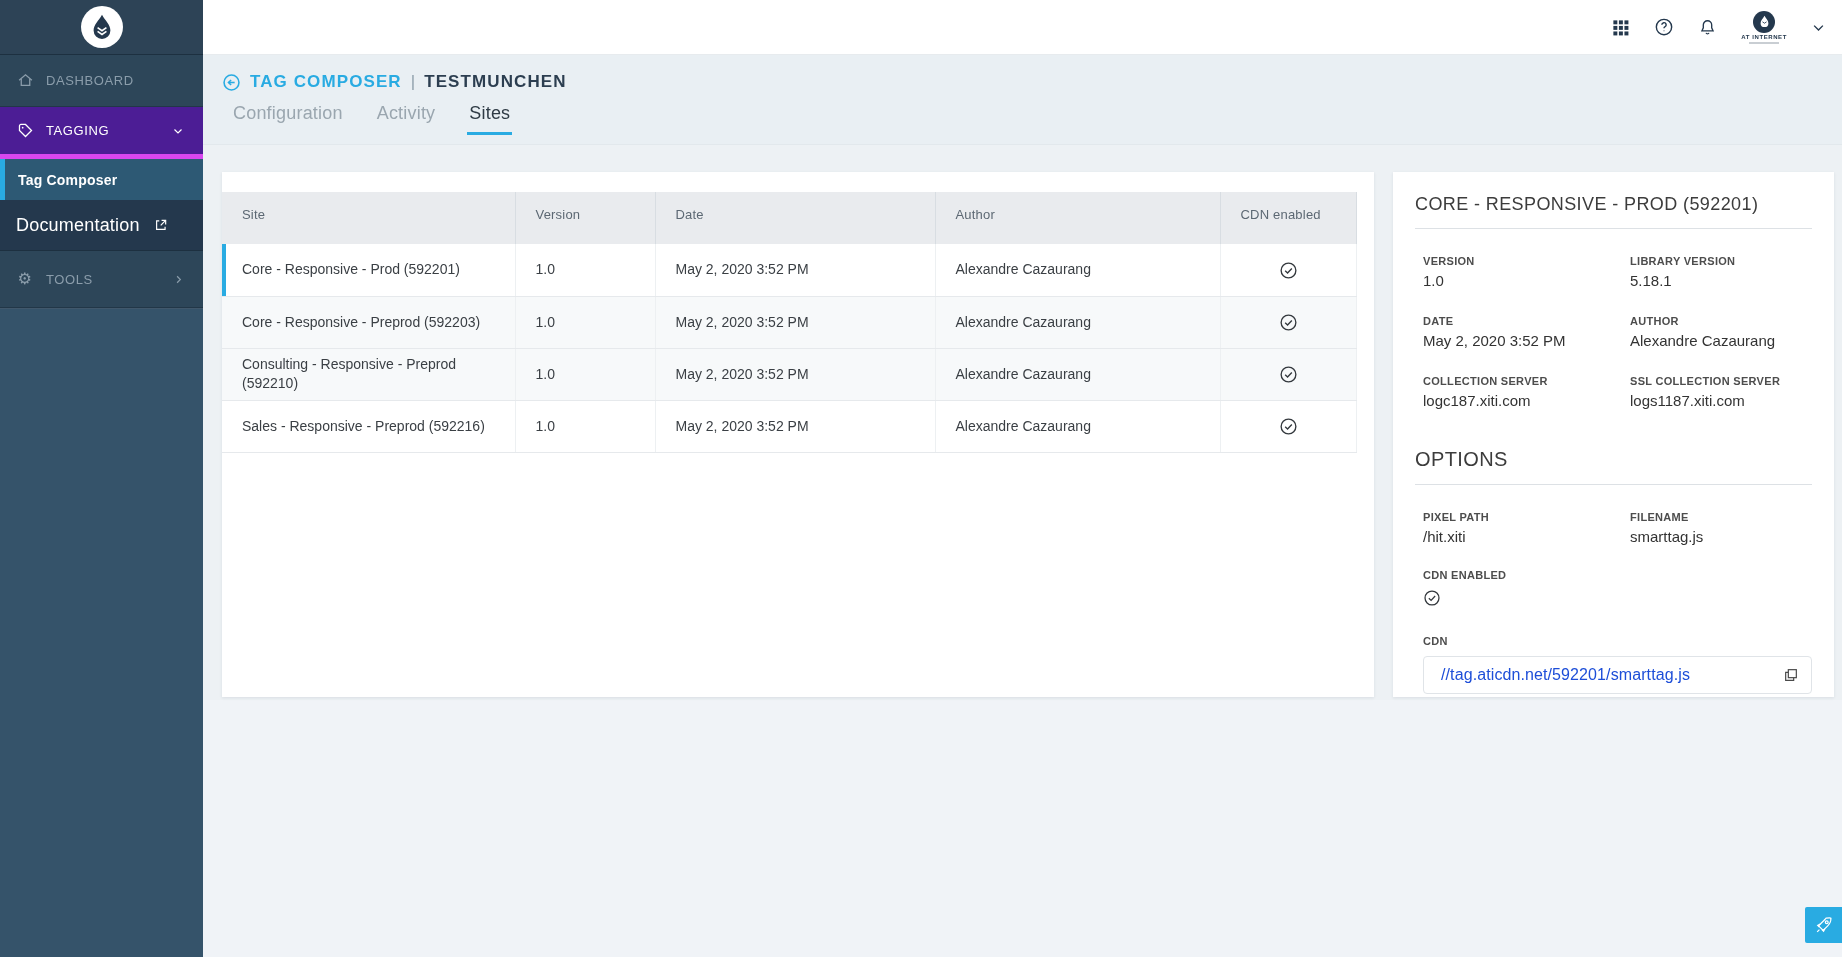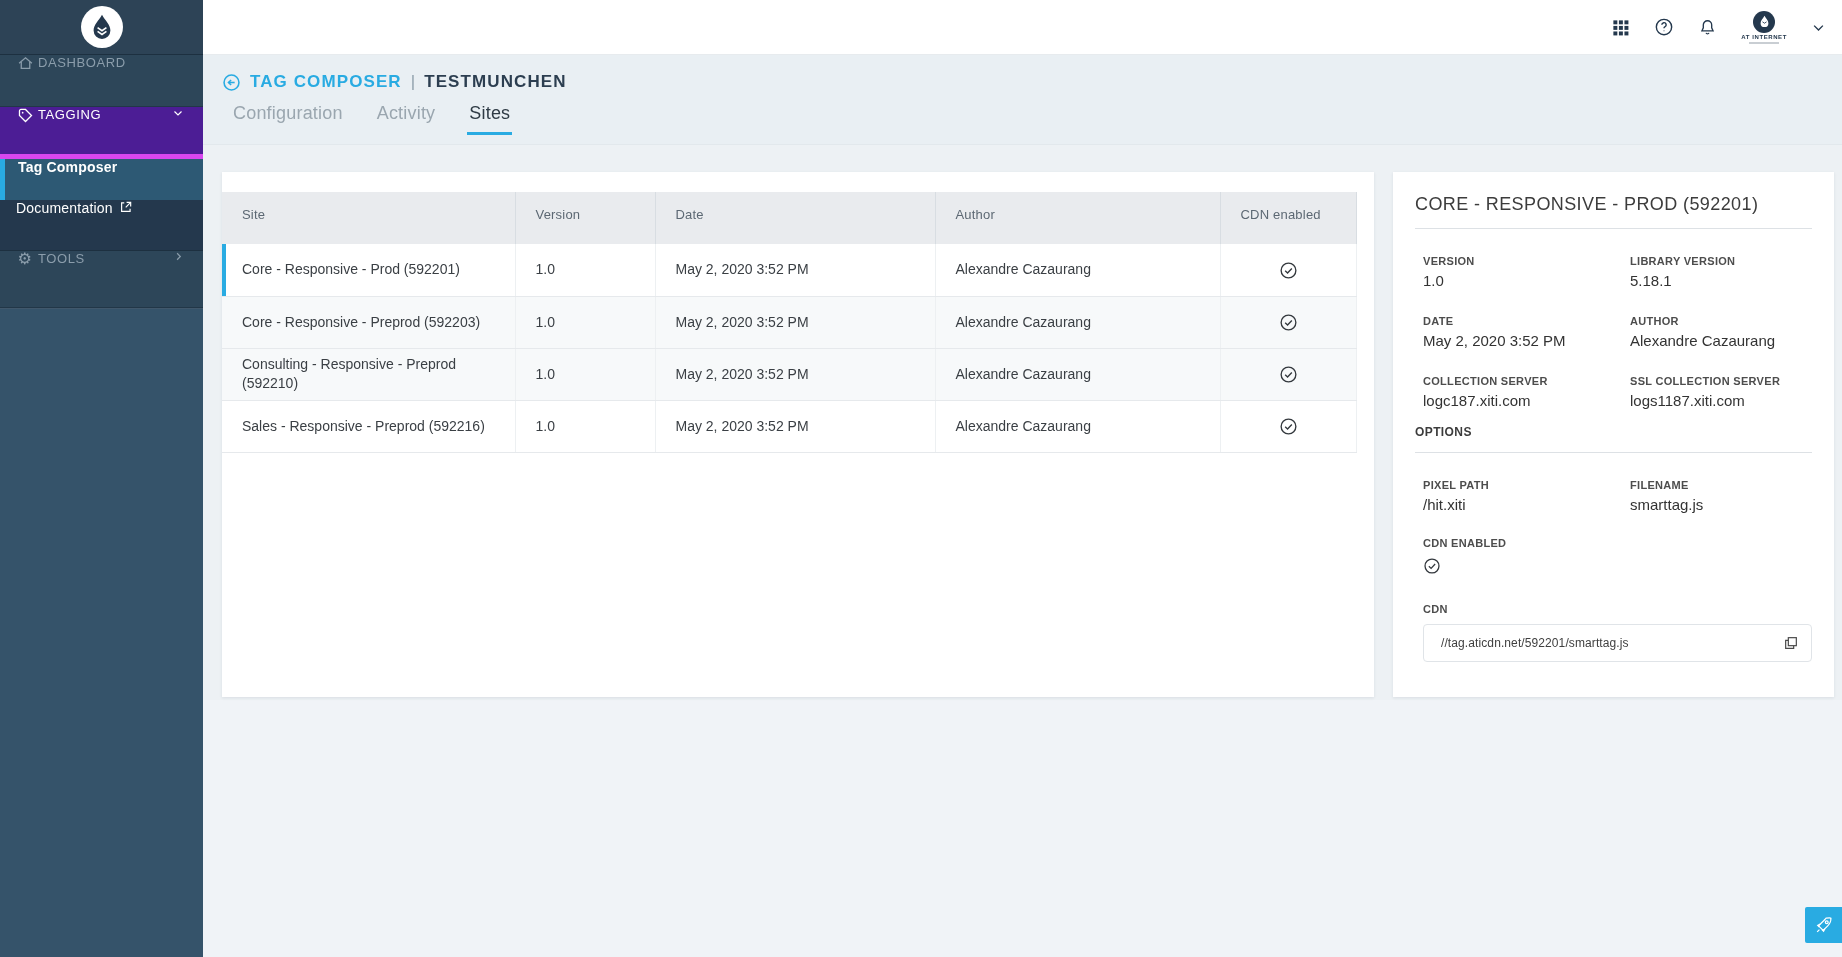--- a/index.html
+++ b/index.html
@@ -18,32 +18,32 @@
   }
   .logo-band {
     height:55px; background:#2d4356; border-bottom:1px solid #1d3040;
     display:flex; align-items:center; justify-content:center;
   }
   .logo-circle {
     width:42px; height:42px; border-radius:50%; background:#fff;
     display:flex; align-items:center; justify-content:center;
   }
   .nav-item {
-    display:flex; gap:4px;
+    display:flex; align-items:center; gap:12px;
     padding:0 16px; color:#8b9dab; font-size:13px; letter-spacing:.6px;
     cursor:pointer;
   }
   .nav-item .grow { flex:1; }
   .nav-dashboard { height:52px; background:#2d4659; border-bottom:1px solid #223748; }
   .nav-tagging   { height:52px; background:#4c1d95; color:#fff; border-bottom:5px solid #d946ef; }
   .nav-tagcomposer {
     height:41px; background:#2d5974; color:#fff; font-size:14px; font-weight:bold;
     letter-spacing:.2px; border-left:5px solid #29abe2; padding-left:13px;
   }
-  .nav-documentation { height:51px; background:#24384d; color:#fff; font-size:14px; letter-spacing:.2px; border-bottom:1px solid #1d3040; }
+  .nav-documentation { height:51px; background:#24384d; color:#fff; font-size:18px; letter-spacing:.2px; border-bottom:1px solid #1d3040; }
   .nav-tools { height:57px; background:#2d4659; border-bottom:1px solid #223748; }
   .sidebar-filler { border-top:1px solid #41586c; height:8px; }
   .nav-icon { display:inline-flex; width:18px; justify-content:center; }
   .gear-glyph { font-family:"DejaVu Sans", sans-serif; font-size:16px; line-height:1; }
 
   
   .topbar {
     position:absolute; left:203px; right:0; top:0; height:55px;
     background:#fff; border-bottom:1px solid #e7ebee;
     display:flex; align-items:center; justify-content:flex-end;
@@ -102,29 +102,29 @@
   table.sites td.c-cdn { text-align:center; padding:0; }
   .check-icon { display:inline-flex; vertical-align:middle; color:#33383d; }
 
   
   .details-card { left:1190px; top:27px; width:441px; height:525px; padding:22px 22px 0 22px; }
   .details-title { font-size:18px; color:#3c3c3c; letter-spacing:.4px; }
   .divider { border-top:1px solid #dde1e5; margin:13px 0 0 0; }
   .fields-grid { display:grid; grid-template-columns:207px 1fr; padding:26px 0 0 8px; row-gap:26px; }
   .field-label { font-size:11px; font-weight:bold; color:#4d4d4d; letter-spacing:.3px; }
   .field-value { font-size:15px; color:#333; margin-top:5px; }
-  .options-title { font-size:12px; color:#3c3c3c; letter-spacing:.4px; margin-top:16px;font-weight:bold; }
+  .options-title { font-size:20px; color:#3c3c3c; letter-spacing:.4px; margin-top:39px; }
   .cdn-enabled-block { padding:0 0 0 8px; margin-top:24px; }
   .cdn-enabled-block .check-icon { margin-top:8px; }
   .cdn-block { padding:0 0 0 8px; margin-top:28px; }
   .cdn-input {
     margin-top:9px; height:38px; border:1px solid #e0e4e8; border-radius:4px;
     display:flex; align-items:center; background:#fff;
   }
-  .cdn-value { flex:1; font-size:12px; color:#404040; padding-left:17px; letter-spacing:.1px; }
+  .cdn-value { flex:1; font-size:16px; color:#1d4ed8; padding-left:17px; letter-spacing:.1px; }
   .copy-btn { display:inline-flex; padding-right:12px; color:#4a4a4a; cursor:pointer; }
 
   
   .rocket-btn {
     position:absolute; right:0; bottom:14px; width:37px; height:36px;
     background:#29abe2; display:flex; align-items:center; justify-content:center;
     cursor:pointer; border-radius:2px 0 0 2px;
   }
 </style>
 </head>

